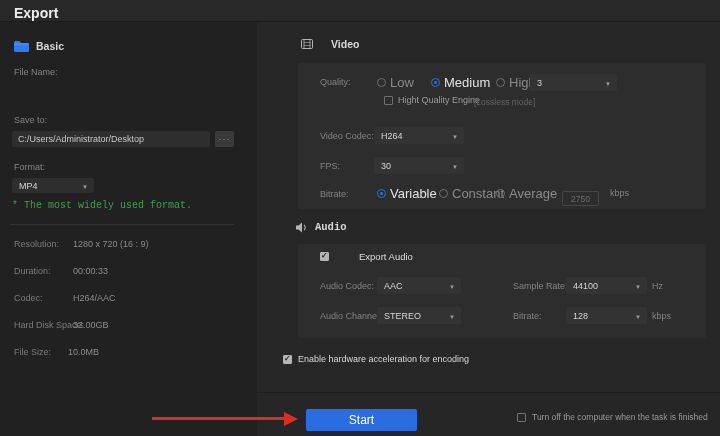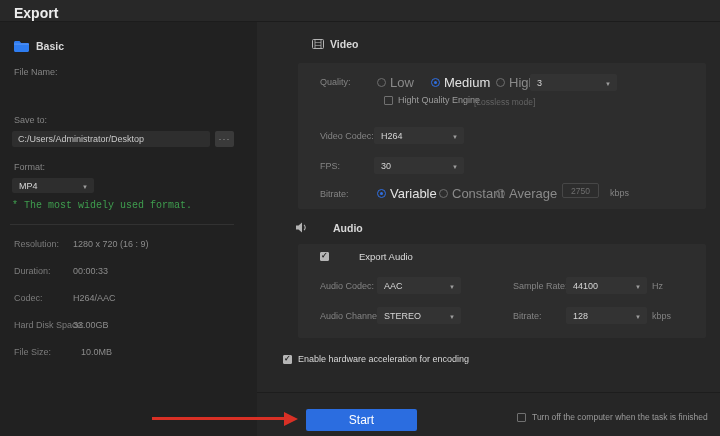--- a/index.html
+++ b/index.html
@@ -42,21 +42,21 @@
   .radio.on::after { content:""; position:absolute; left:2px; top:2px; width:3px; height:3px; background:#2f6fe4; border-radius:50%; }
   .opt .txt { font-size:13px; color:#8a8a8a; line-height:1; white-space:nowrap; }
   .opt.sel .txt { color:#e3e3e3; }
 
   
   .cb { position:relative; width:9px; height:9px; border:1px solid #707070; border-radius:1px; background:transparent; flex:0 0 auto; }
   .cb.on { background:#b5b5b5; border-color:#b5b5b5; }
   .cb.on::after { content:"✓"; position:absolute; left:0px; top:-1px; font-size:8px; font-weight:bold; color:#1c1c1c; line-height:1; }
 
   .dim { color:#646464; font-size:8.5px; line-height:1; white-space:nowrap; }
-  .num-in { border:1px solid #474747; border-radius:2px; background:transparent; color:#6e6e6e; font-size:8.5px; display:flex; align-items:center; justify-content:center; }
+  .num-in { border:1px solid #474747; border-radius:2px; background:transparent; color:#6e6e6e; font-size:8.5px; display:flex; align-items:center; justify-content:center;margin-top:8px; }
 
   
   .bottombar { left:257px; top:392px; width:463px; height:44px; background:#262626; border-top:1px solid #1d1d1d; }
   .start-btn { left:306px; top:409px; width:111px; height:22px; background:#2b6de0; border-radius:2px; color:#ffffff; font-size:12px; display:flex; align-items:center; justify-content:center; cursor:pointer; }
 
   
   .arrow-line { left:152px; top:417px; width:132px; height:3px; background:#d93025; }
   .arrow-head { left:284px; top:411.5px; width:0; height:0; border-top:7px solid transparent; border-bottom:7px solid transparent; border-left:14px solid #d93025; }
 
   svg { display:block; }
@@ -106,24 +106,24 @@
   <div class="abs lbl" style="left:14px; top:245px; color:#7c7c7c;">Duration:</div>
   <div class="abs lbl" style="left:73px; top:245px; color:#8c8c8c;">00:00:33</div>
 
   <div class="abs lbl" style="left:14px; top:272px; color:#7c7c7c;">Codec:</div>
   <div class="abs lbl" style="left:73px; top:272px; color:#8c8c8c;">H264/AAC</div>
 
   <div class="abs lbl" style="left:14px; top:299px; color:#7c7c7c;">Hard Disk Space:</div>
   <div class="abs lbl" style="left:73px; top:299px; color:#8c8c8c;">33.00GB</div>
 
   <div class="abs lbl" style="left:14px; top:326px; color:#7c7c7c;">File Size:</div>
-  <div class="abs lbl" style="left:81px; top:326px; color:#8c8c8c;">10.0MB</div>
-</div>
-
-<div class="abs" style="left:312px; top:39px; display:flex; align-items:center; gap:6px;">
+  <div class="abs lbl" style="left:68px; top:326px; color:#8c8c8c;">10.0MB</div>
+</div>
+
+<div class="abs" style="left:301px; top:39px; display:flex; align-items:center; gap:18px;">
   <span>
     <svg width="12" height="10" viewBox="0 0 12 10">
         <rect x="0.5" y="0.5" width="11" height="9" rx="1" fill="none" stroke="#b4b4b4"></rect>
         <line x1="3" y1="0.5" x2="3" y2="9.5" stroke="#b4b4b4" stroke-width="0.8"></line>
         <line x1="9" y1="0.5" x2="9" y2="9.5" stroke="#b4b4b4" stroke-width="0.8"></line>
         <line x1="3" y1="3.5" x2="9" y2="3.5" stroke="#b4b4b4" stroke-width="0.6"></line>
         <line x1="3" y1="6.5" x2="9" y2="6.5" stroke="#b4b4b4" stroke-width="0.6"></line>
       </svg>
   </span>
   <span class="sec-title">Video</span>
@@ -180,21 +180,21 @@
 </div>
 <div class="abs opt" style="left:496px; top:187px;">
   <span class="radio"></span>
   <span class="txt">Average</span>
 </div>
 <div class="abs num-in" style="left:562px; top:183px; width:37px; height:15px;">
   <span>2750</span>
 </div>
 <div class="abs lbl" style="left:610px; top:189px;">kbps</div>
 
-<div class="abs" style="left:296px; top:222px; display:flex; align-items:flex-end; gap:24px;">
+<div class="abs" style="left:296px; top:222px; display:flex; align-items:flex-start; gap:6px;font-family:Liberation Mono, monospace;">
   <span>
     <svg width="13" height="11" viewBox="0 0 13 11">
         <path d="M0 3.5h2.5L6 .5v10L2.5 7.5H0z" fill="#b4b4b4"></path>
         <path d="M8 2.8c1.6 1.4 1.6 4 0 5.4" stroke="#b4b4b4" fill="none" stroke-width="1.1"></path>
       </svg>
   </span>
   <span class="sec-title">Audio</span>
 </div>
 
 <div class="abs gbox" style="left:298px; top:244px; width:408px; height:94px;"></div>

